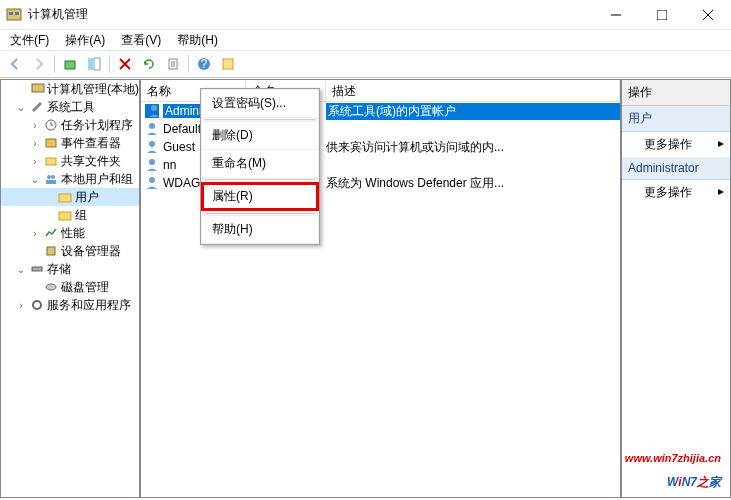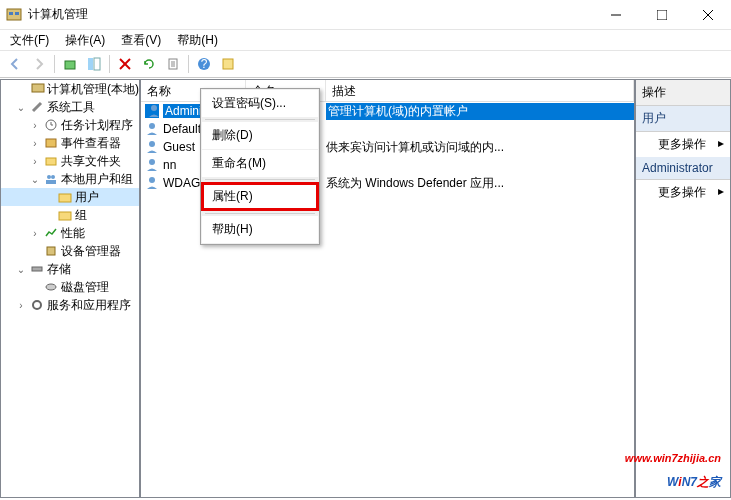--- a/index.html
+++ b/index.html
@@ -36,21 +36,21 @@
 .list-header .col { padding: 3px 6px; border-right: 1px solid #e5e5e5; }
 .c-name { width: 105px; }
 .c-full { width: 80px; }
 .c-desc { flex: 1; }
 .list-body .row { display: flex; height: 18px; align-items: center; }
 .list-body .row .c-name { display: flex; align-items: center; padding-left: 4px; }
 .list-body .row .uicon { width: 14px; height: 14px; margin-right: 4px; }
 .row.sel .c-name span { background: #0078d7; color: #fff; padding: 0 2px; }
 .row.sel .c-desc { background: #0078d7; color: #fff; padding: 0 2px; }
 
-.actions { width: 96px; background: #fff; }
+.actions { width: 110px; background: #fff; }
 .actions-header { background: #f0f0f0; padding: 4px 6px; border-bottom: 1px solid #d0d0d0; }
 .actions-section { background: #e3ecf7; padding: 4px 6px; font-weight: normal; color: #1a3e72; border-bottom: 1px solid #d0d0d0; }
 .actions-item { padding: 4px 6px 4px 22px; }
 
 .context-menu { position: absolute; left: 200px; top: 88px; width: 120px; background: #f0f0f0; border: 1px solid #a0a0a0; box-shadow: 2px 2px 4px rgba(0,0,0,0.3); z-index: 10; }
 .cm-item { padding: 5px 10px; background: #fff; margin: 1px; }
 .cm-item.arrow::after { content: "▸"; float: right; color: #555; }
 .cm-sep { height: 1px; background: #d0d0d0; margin: 2px 4px; }
 .cm-highlight { border: 3px solid #e60000; margin: 0; padding: 3px 8px; }
 
@@ -292,21 +292,21 @@
     <div class="list-body">
       <div class="row sel">
         <div class="c-name">
             <span class="uicon"><svg width="14" height="14" viewBox="0 0 14 14">
                 <circle cx="7" cy="4" r="3" fill="#6a9fd4"></circle>
                 <path d="M2 13 Q7 8 12 13" fill="#6a9fd4"></path>
               </svg></span>
             <span>Administrator</span>
           </div>
         <div class="c-full"></div>
-        <div class="c-desc">管理计算机(域)的内置帐户</div>
+        <div class="c-desc">系统工具(域)的内置帐户</div>
       </div>
       <div class="row">
         <div class="c-name">
             <span class="uicon"><svg width="14" height="14" viewBox="0 0 14 14">
                 <circle cx="7" cy="4" r="3" fill="#6a9fd4"></circle>
                 <path d="M2 13 Q7 8 12 13" fill="#6a9fd4"></path>
               </svg></span>
             <span>DefaultAccount</span>
           </div>
         <div class="c-full"></div>

